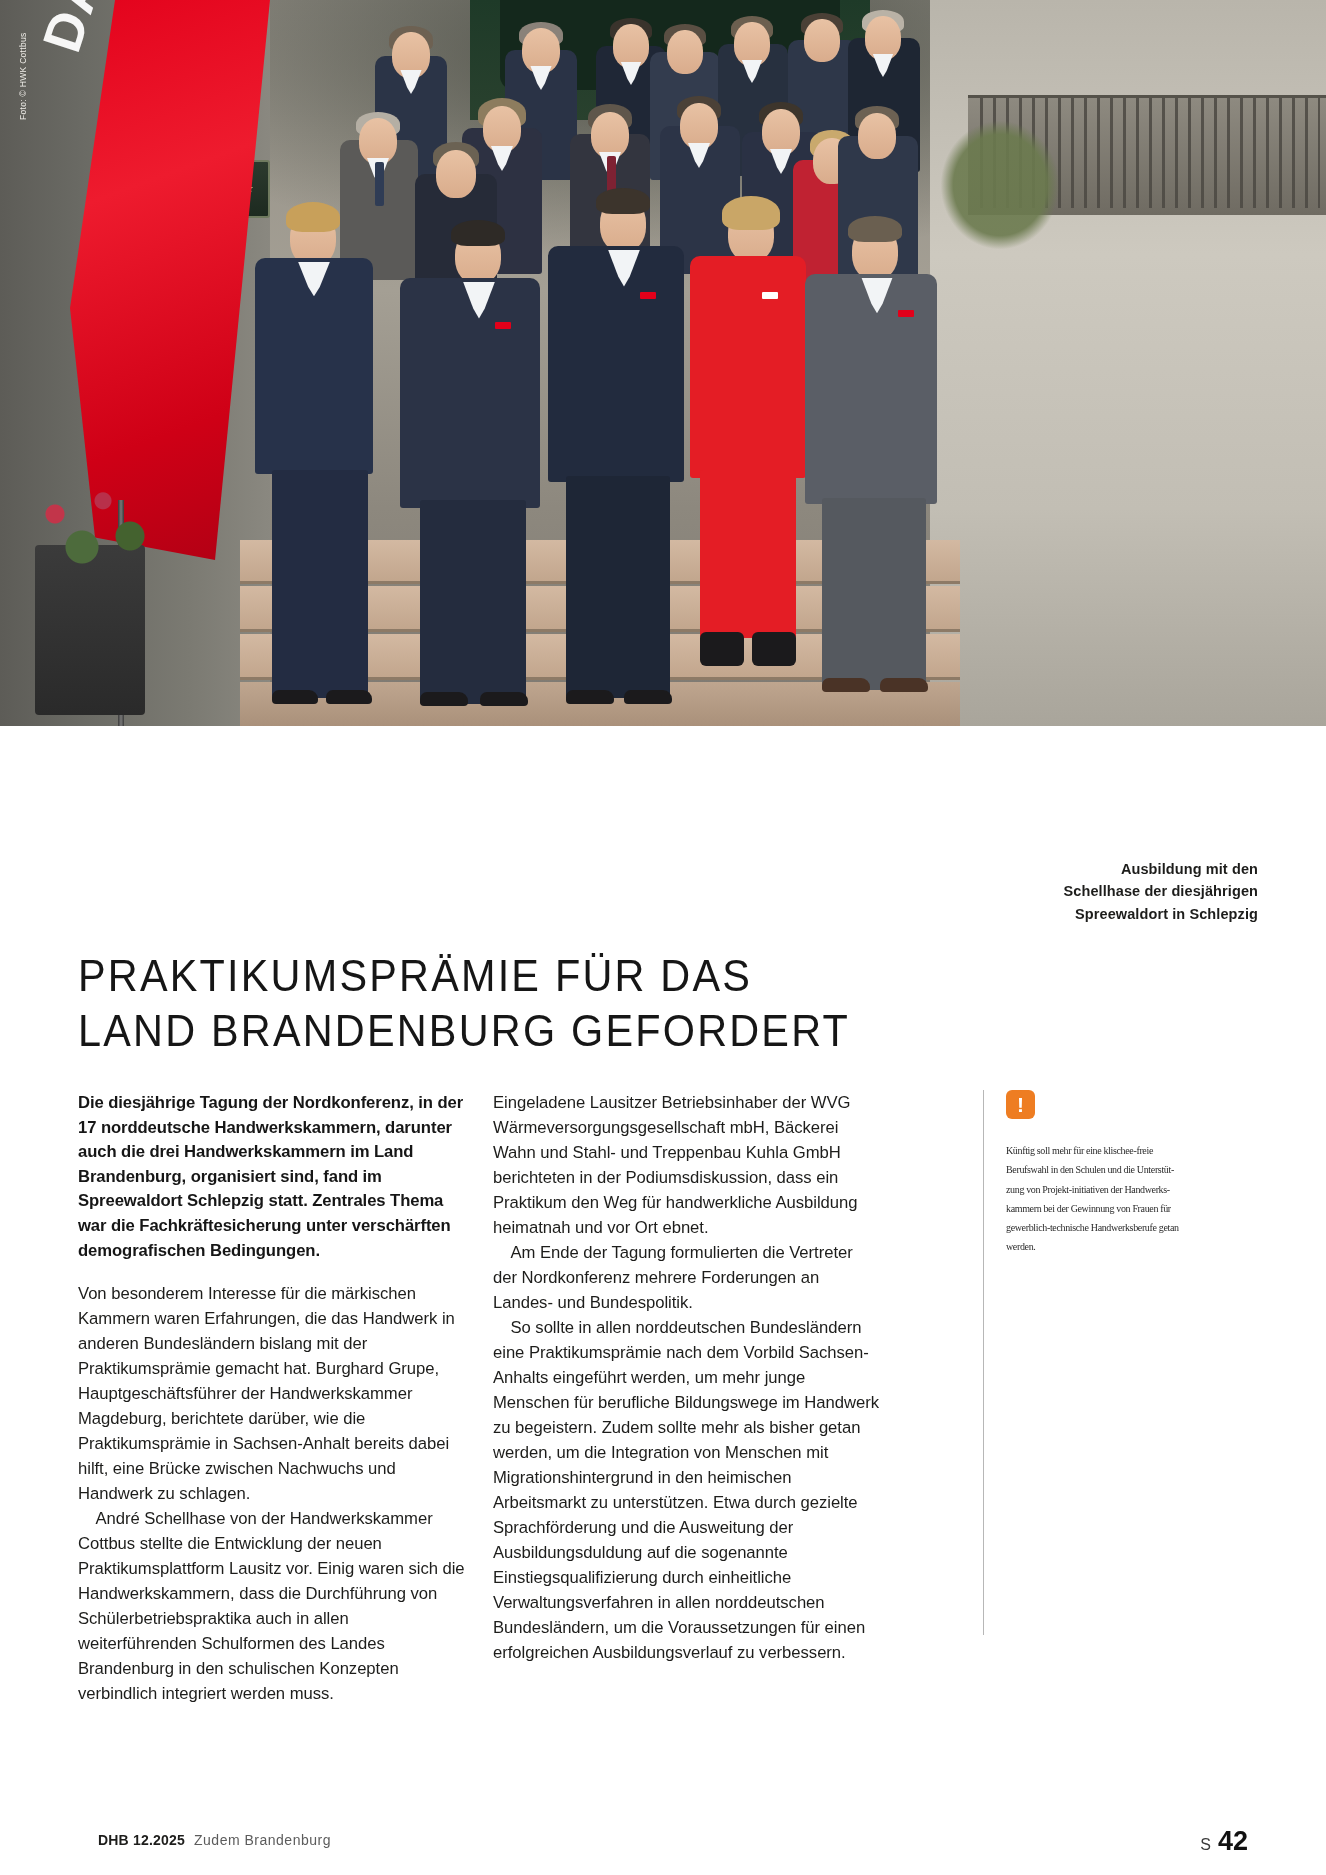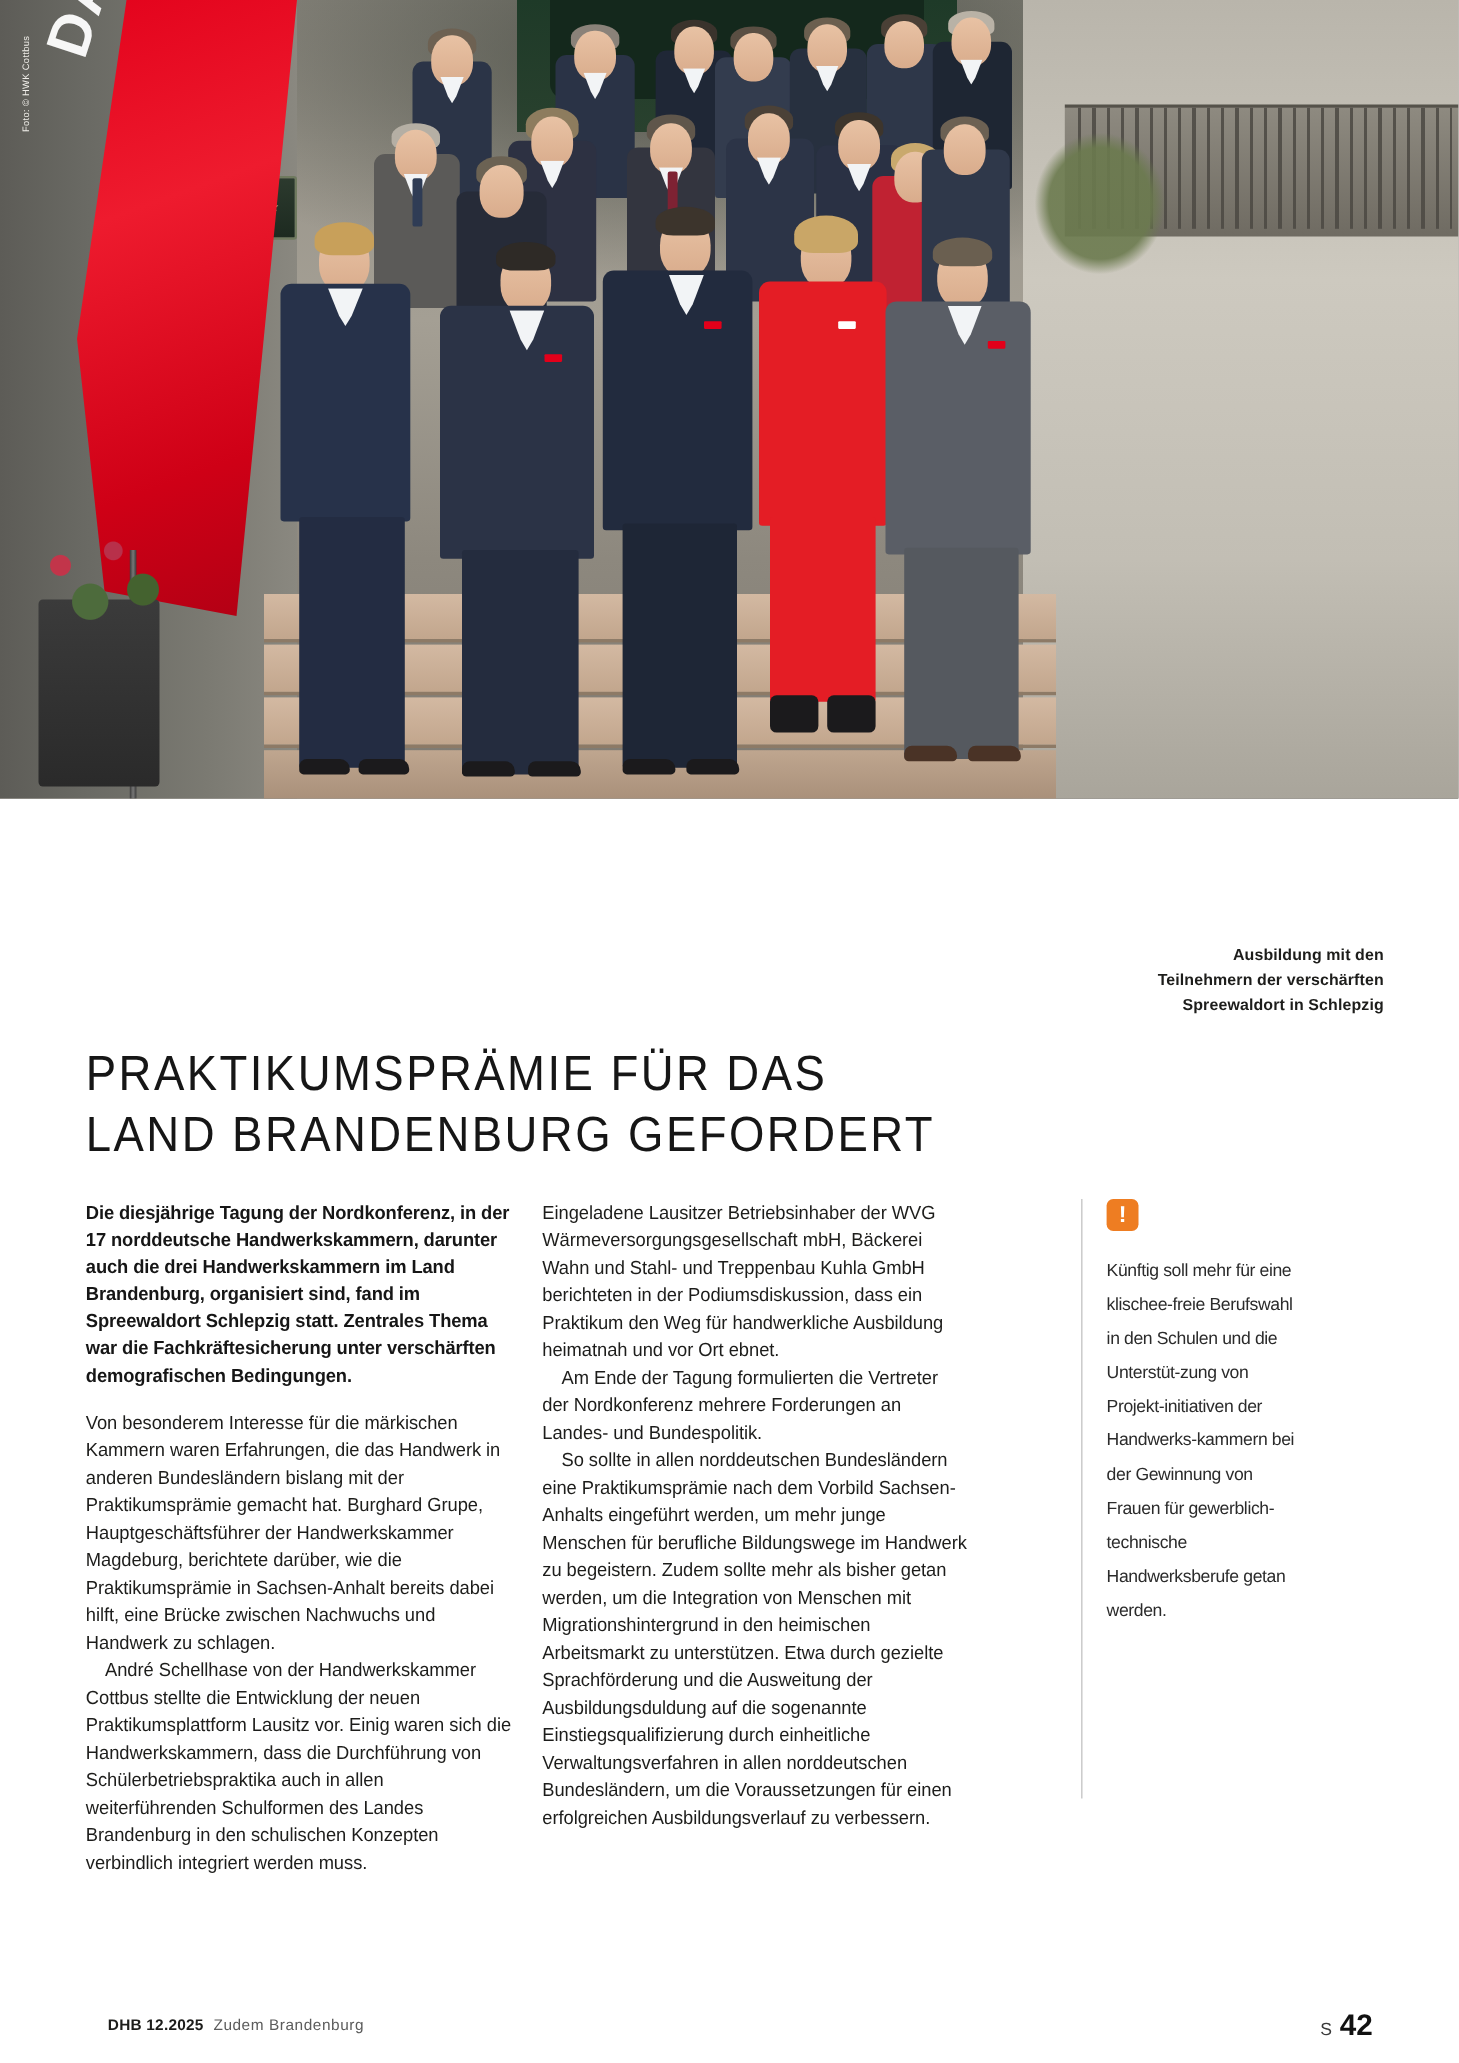--- a/index.html
+++ b/index.html
@@ -177,22 +177,22 @@
   .alert-badge {
     width:29px; height:29px; border-radius:6px; background:#EE7D22;
     display:flex; align-items:center; justify-content:center;
     margin-bottom:22px;
   }
   .alert-badge span {
     color:#fff; font-weight:bold; font-size:21px; line-height:1;
     font-family:"Liberation Sans", sans-serif;
   }
   .sidebar-text {
-    font-family:Liberation Sans, sans-serif;
-    font-size:16px; line-height:1.93; color:#2b2b2b;
+    font-family:Liberation Serif, serif;
+    font-size:10px; line-height:1.93; color:#2b2b2b;
     letter-spacing:-.35px;
   }
 
   
   .footer {
     position:absolute; left:78px; right:78px; top:1832px; height:30px;
   }
   .footer-left {
     position:absolute; left:0; top:0; display:flex; align-items:flex-end; gap:9px;padding-left:20px;
   }
@@ -363,21 +363,21 @@
   </div>
   <div class="flagpole"></div>
   <div class="planter"></div>
   <div class="planter-flowers"></div>
 
   <div class="photo-credit">Foto: © HWK Cottbus</div>
 </div>
 
 <div class="caption">
   <div>Ausbildung mit den</div>
-  <div>Teilnehmern der verschärften</div>
+  <div>Schellhase der diesjährigen</div>
   <div>Spreewaldort in Schlepzig</div>
 </div>
 
 <h1 class="headline">
   <div>PRAKTIKUMSPRÄMIE FÜR DAS</div>
   <div>LAND BRANDENBURG GEFORDERT</div>
 </h1>
 
 <div class="cols">
 

